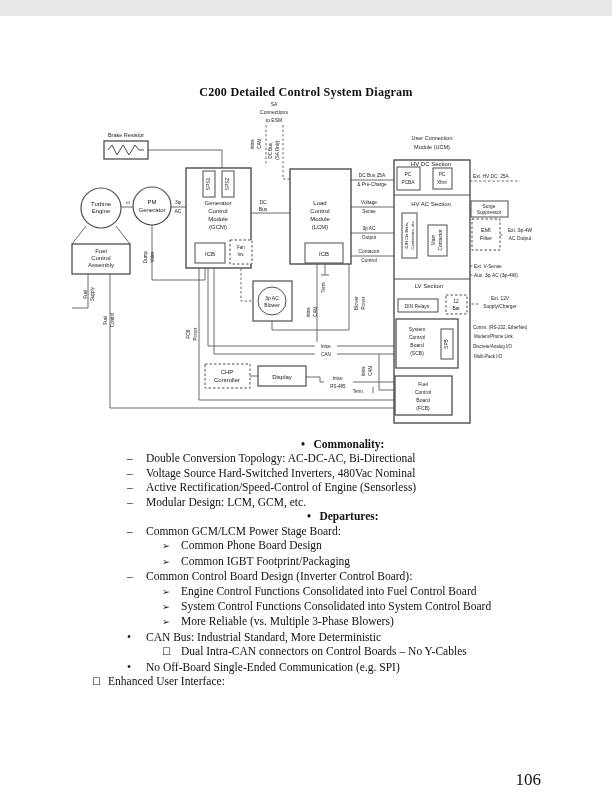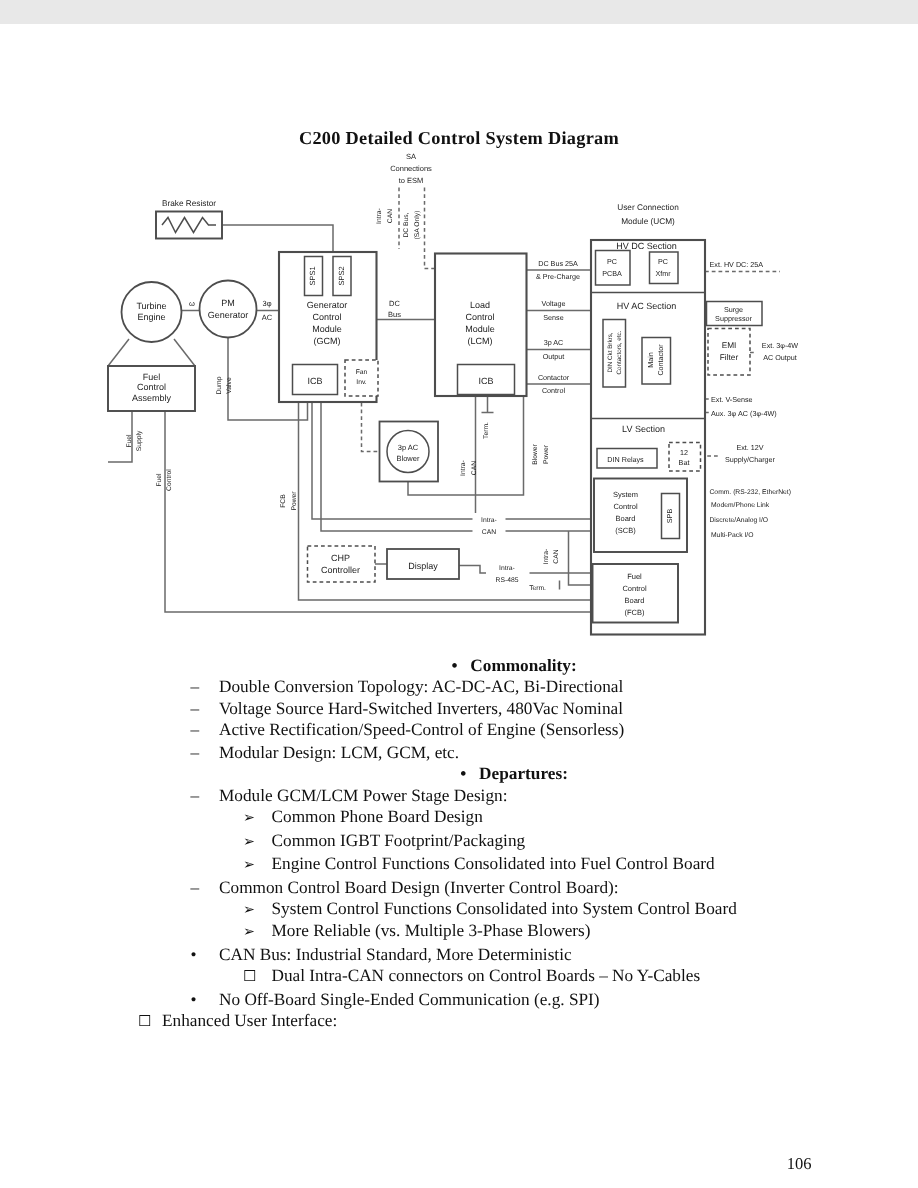--- a/index.html
+++ b/index.html
@@ -17,21 +17,21 @@
   .lv1{padding-left:7px;font-weight:bold;text-align:center;}
   .lv1 .mk{width:21px;font-family:"Liberation Serif",serif;}
   .dash,.b2{padding-left:42px;}
   .dash .mk,.b2 .mk{width:19px;font-family:"Liberation Serif",serif;}
   .arrow{padding-left:77px;}
   .arrow .mk{width:19px;font-size:9.5px;}
   .box2{padding-left:77px;}
   .box2 .mk{width:19px;font-size:10px;}
   .box0{padding-left:7px;}
   .box0 .mk{width:16px;font-size:10px;}
-  #page-number{position:absolute;right:71px;top:754px;font-size:11px;}
+  #page-number{position:absolute;right:71px;top:754px;font-size:17px;}
 </style>
 </head>
 <body>
 
 <div id="page">
 
   <div id="doc-title">C200 Detailed Control System Diagram</div>
 
   <svg id="diagram-svg" width="612" height="792" viewBox="0 0 612 792">
 
@@ -234,25 +234,25 @@
     </g>
   </svg>
 
   <div id="bullets">
       <div class="row lv1"><span class="mk">•</span><span class="tx">Commonality:</span></div>
       <div class="row dash"><span class="mk">–</span><span class="tx">Double Conversion Topology: AC-DC-AC, Bi-Directional</span></div>
       <div class="row dash"><span class="mk">–</span><span class="tx">Voltage Source Hard-Switched Inverters, 480Vac Nominal</span></div>
       <div class="row dash"><span class="mk">–</span><span class="tx">Active Rectification/Speed-Control of Engine (Sensorless)</span></div>
       <div class="row dash"><span class="mk">–</span><span class="tx">Modular Design: LCM, GCM, etc.</span></div>
       <div class="row lv1"><span class="mk">•</span><span class="tx">Departures:</span></div>
-      <div class="row dash"><span class="mk">–</span><span class="tx">Module GCM/LCM Power Stage Design:</span></div>
+      <div class="row dash"><span class="mk">–</span><span class="tx">Common GCM/LCM Power Stage Board:</span></div>
       <div class="row arrow"><span class="mk">➢</span><span class="tx">Common Phone Board Design</span></div>
       <div class="row arrow"><span class="mk">➢</span><span class="tx">Common IGBT Footprint/Packaging</span></div>
+      <div class="row dash"><span class="mk">–</span><span class="tx">Common Control Board Design (Inverter Control Board):</span></div>
       <div class="row arrow"><span class="mk">➢</span><span class="tx">Engine Control Functions Consolidated into Fuel Control Board</span></div>
-      <div class="row dash"><span class="mk">–</span><span class="tx">Common Control Board Design (Inverter Control Board):</span></div>
       <div class="row arrow"><span class="mk">➢</span><span class="tx">System Control Functions Consolidated into System Control Board</span></div>
       <div class="row arrow"><span class="mk">➢</span><span class="tx">More Reliable (vs. Multiple 3-Phase Blowers)</span></div>
       <div class="row b2"><span class="mk">•</span><span class="tx">CAN Bus: Industrial Standard, More Deterministic</span></div>
       <div class="row box2"><span class="mk">☐</span><span class="tx">Dual Intra-CAN connectors on Control Boards – No Y-Cables</span></div>
       <div class="row b2"><span class="mk">•</span><span class="tx">No Off-Board Single-Ended Communication (e.g. SPI)</span></div>
       <div class="row box0"><span class="mk">☐</span><span class="tx">Enhanced User Interface:</span></div>
     </div>
 
   <div id="page-number">106</div>
 </div>

